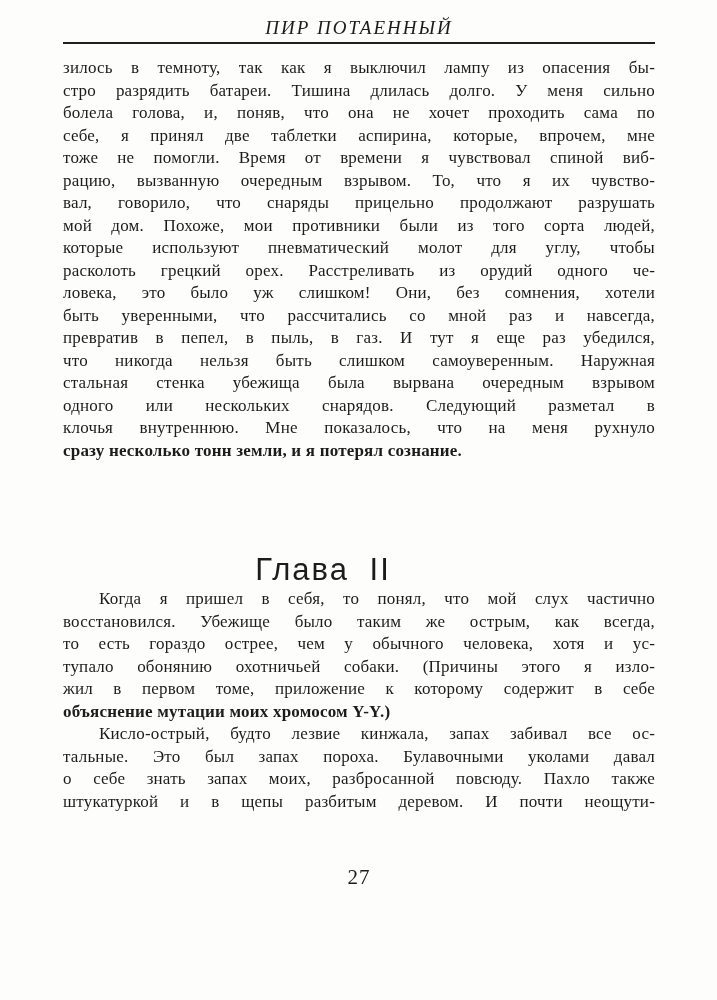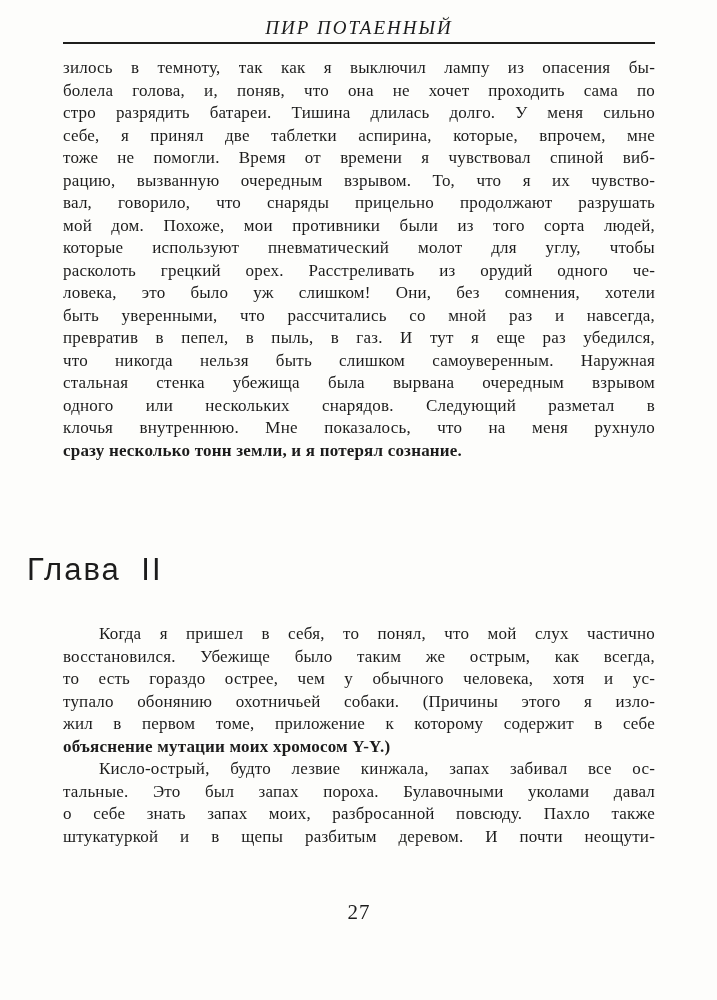--- a/index.html
+++ b/index.html
@@ -54,25 +54,24 @@
   }
   .line.flush {
     text-align-last: left;
     font-weight: bold;
   }
   .chapter-heading {
     font-family: "Liberation Sans", sans-serif;
     font-weight: 500;
     font-size: 31px;
     line-height: 36px;
-    text-align: left;
+    text-align: center;
     letter-spacing: 2px;
     word-spacing: 10px;
     margin-top: 90px;
-    margin-bottom: 35px;
     position: relative;
     left: -36px;
   }
   .page-number {
     margin-top: 52px;
     text-align: center;
     font-size: 21px;
     letter-spacing: 1px;
   }
 </style>
@@ -81,22 +80,22 @@
 
 <div class="page">
   <div class="running-header">
     <div class="header-title">ПИР ПОТАЕННЫЙ</div>
     <div class="header-rule"></div>
   </div>
 
   <div class="body-text">
       <div class="paragraph">
         <div class="line">зилось в темноту, так как я выключил лампу из опасения бы-</div>
+        <div class="line">стро разрядить батареи. Тишина длилась долго. У меня сильно</div>
         <div class="line">болела голова, и, поняв, что она не хочет проходить сама по</div>
-        <div class="line">стро разрядить батареи. Тишина длилась долго. У меня сильно</div>
         <div class="line">себе, я принял две таблетки аспирина, которые, впрочем, мне</div>
         <div class="line">тоже не помогли. Время от времени я чувствовал спиной виб-</div>
         <div class="line">рацию, вызванную очередным взрывом. То, что я их чувство-</div>
         <div class="line">вал, говорило, что снаряды прицельно продолжают разрушать</div>
         <div class="line">мой дом. Похоже, мои противники были из того сорта людей,</div>
         <div class="line">которые используют пневматический молот для углу, чтобы</div>
         <div class="line">расколоть грецкий орех. Расстреливать из орудий одного че-</div>
         <div class="line">ловека, это было уж слишком! Они, без сомнения, хотели</div>
         <div class="line">быть уверенными, что рассчитались со мной раз и навсегда,</div>
         <div class="line">превратив в пепел, в пыль, в газ. И тут я еще раз убедился,</div>

